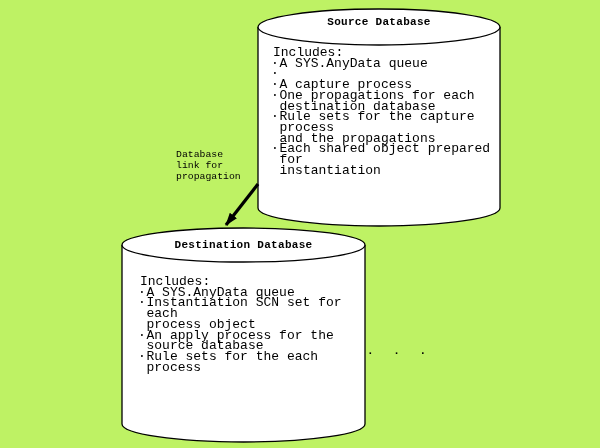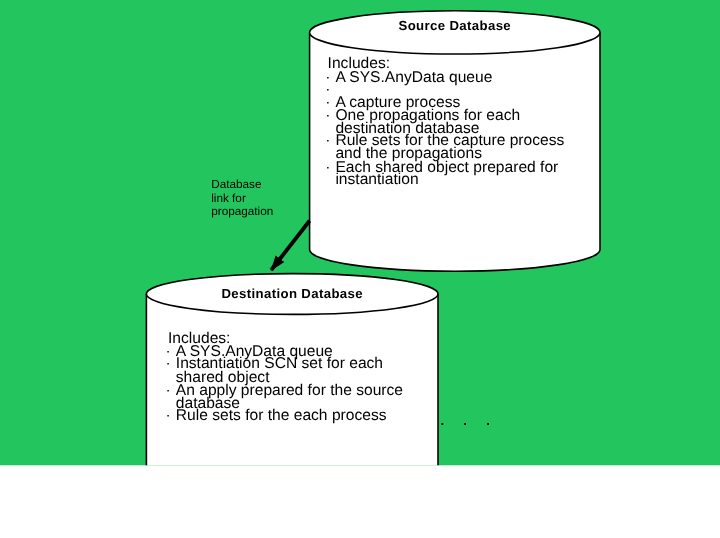--- a/index.html
+++ b/index.html
@@ -3,24 +3,24 @@
 <meta charset="utf-8">
 <style>
   html, body {
     margin: 0;
     padding: 0;
     background: #ffffff;
   }
   .canvas {
     position: relative;
     width: 600px;
-    height: 388px;
-    background: #22c55e;
+    height: 448px;
+    background: #bef264;
     overflow: hidden;
-    font-family: Liberation Sans, sans-serif;
+    font-family: Liberation Mono, monospace;
     color: #000000;
   }
   .canvas svg {
     position: absolute;
     left: 0;
     top: 0;
   }
   .txt {
     position: absolute;
     color: #000000;
@@ -136,25 +136,25 @@
 
   <div class="txt content" style="left:138px; top:277px; width:226px;">
     <div class="includes-label">Includes:</div>
     <div class="bullet-row">
       <span class="bullet-dot">·</span>
       <span class="bullet-text">A SYS.AnyData queue</span>
     </div>
     <div class="bullet-row">
       <span class="bullet-dot">·</span>
       <span class="bullet-text">Instantiation SCN set for each
-shared object</span>
+process object</span>
     </div>
     <div class="bullet-row">
       <span class="bullet-dot">·</span>
-      <span class="bullet-text">An apply prepared for the source database</span>
+      <span class="bullet-text">An apply process for the source database</span>
     </div>
     <div class="bullet-row">
       <span class="bullet-dot">·</span>
       <span class="bullet-text">Rule sets for the each process</span>
     </div>
   </div>
 
 
   <div class="txt ellipsis-dots" style="left:367px; top:345px;">. . .</div>
 

